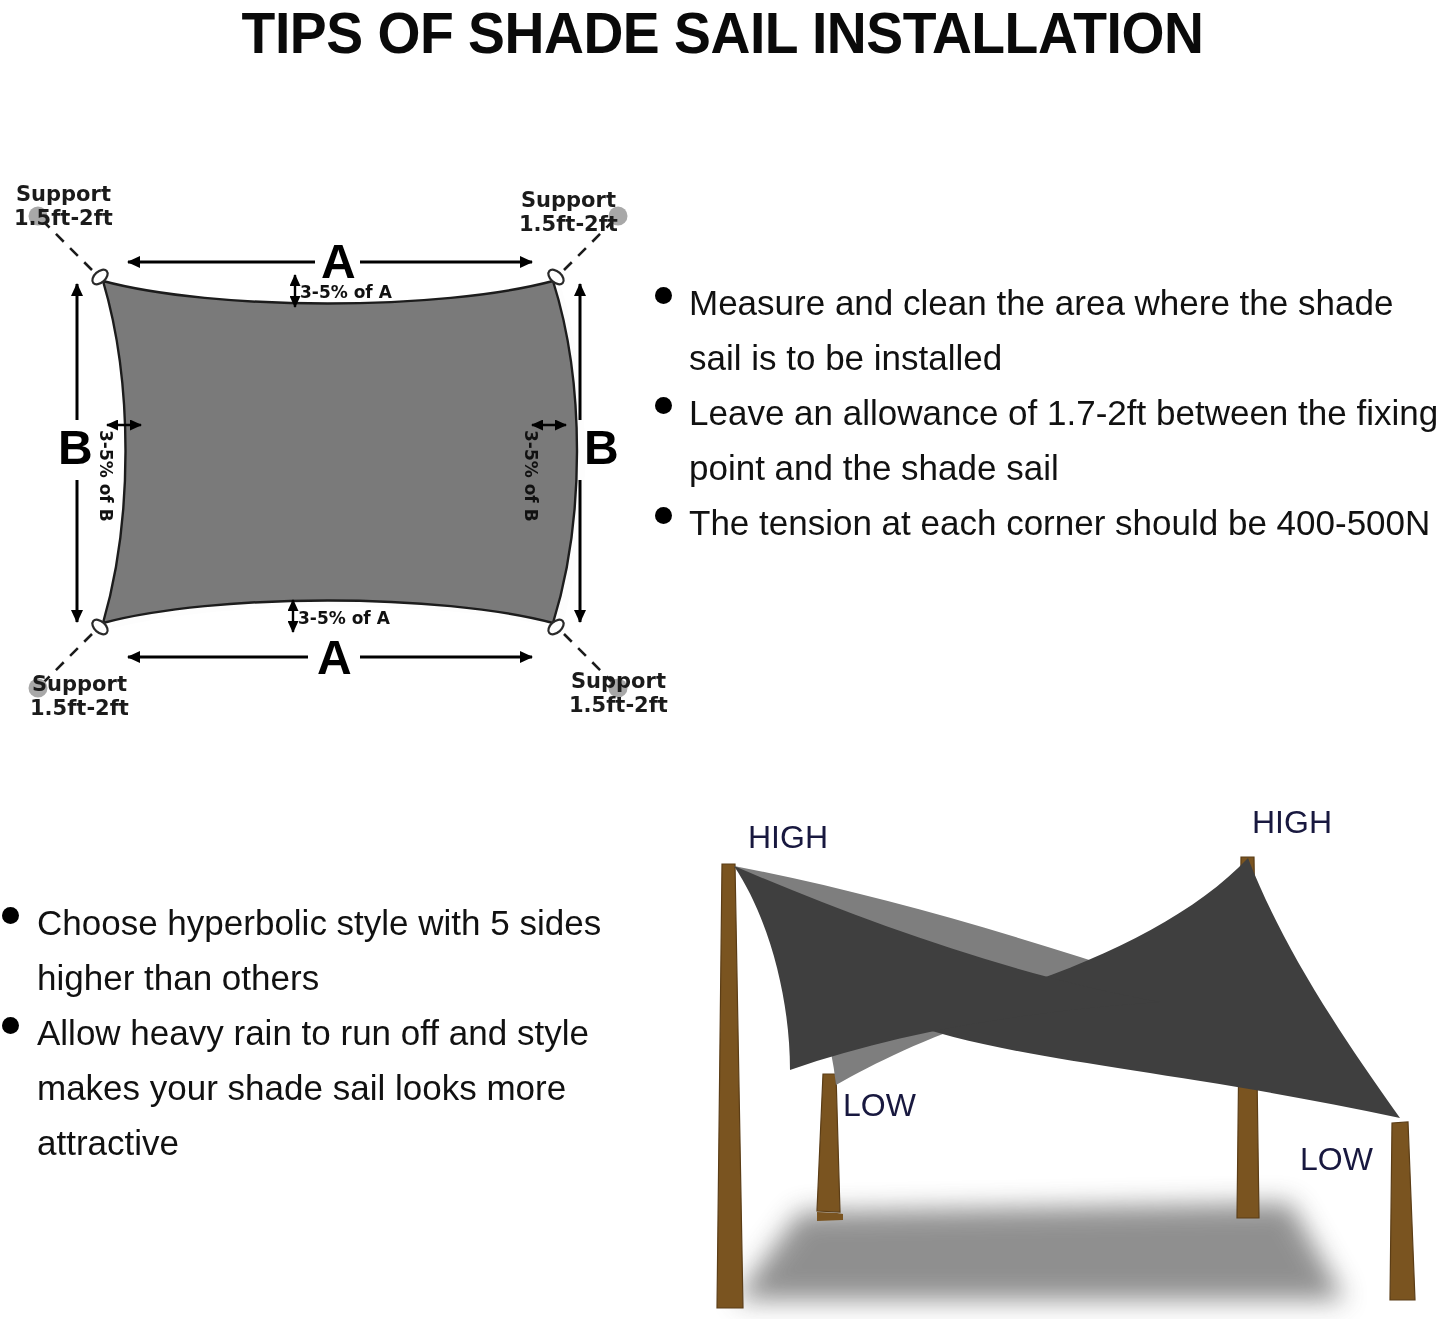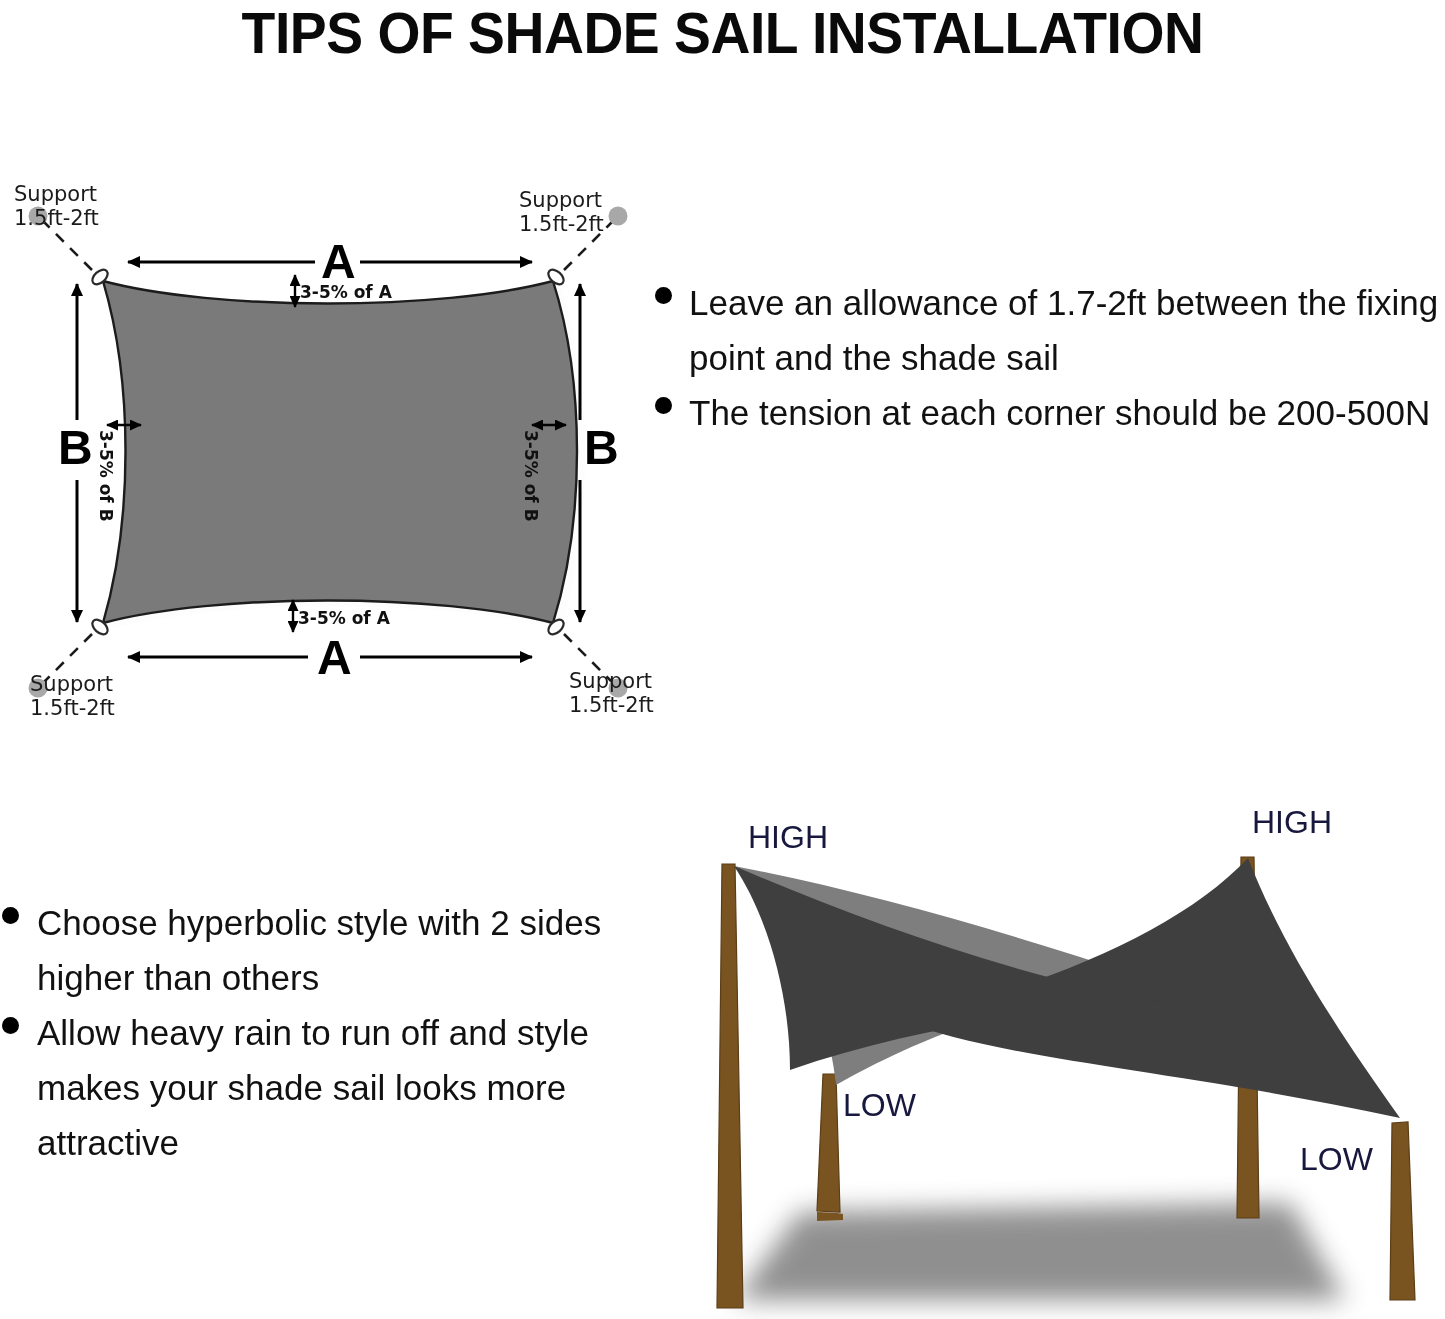--- a/index.html
+++ b/index.html
@@ -16,21 +16,21 @@
     color:#0a0a0a;white-space:nowrap;
   }
   .svg-layer{position:absolute;left:0;top:0;width:1445px;height:1319px;pointer-events:none;}
 
   
   .dlabel{
     position:absolute;font-size:21px;line-height:24px;font-weight:600;
     color:#1b1b1b;white-space:nowrap;
     font-family:"DejaVu Sans","Liberation Sans",sans-serif;
   }
-  .dlabel b{font-weight:400;display:block;}
+  .dlabel b{font-weight:700;display:block;text-align:center;}
   .bigdim{
     position:absolute;font-weight:bold;font-size:48px;line-height:48px;color:#000;
     font-family:"Liberation Sans","DejaVu Sans",sans-serif;
   }
   .pct{
     position:absolute;font-size:17px;font-weight:bold;color:#111;white-space:nowrap;
     font-family:"DejaVu Sans","Liberation Sans",sans-serif;
   }
   .pct.rot{transform:rotate(90deg);transform-origin:left top;}
 
@@ -197,32 +197,36 @@
 <div class="bigdim" style="left:584px;top:424px;">B</div>
 
 <div class="pct" style="left:300px;top:282px;">3-5% of A</div>
 <div class="pct" style="left:298px;top:608px;">3-5% of A</div>
 <div class="pct rot" style="left:116px;top:430px;">3-5% of B</div>
 <div class="pct rot" style="left:541px;top:430px;">3-5% of B</div>
 
 <div class="bullets" id="bullets-right">
   <div class="bullet-row">
     <span class="dot"></span>
+    <span class="btext">Measure and clean the area where the shade sail is to be installed</span>
+  </div>
+  <div class="bullet-row">
+    <span class="dot"></span>
     <span class="btext">Leave an allowance of 1.7-2ft between the fixing point and the shade sail</span>
   </div>
   <div class="bullet-row">
     <span class="dot"></span>
-    <span class="btext">The tension at each corner should be 200-500N</span>
+    <span class="btext">The tension at each corner should be 400-500N</span>
   </div>
 </div>
 
 <div class="bullets" id="bullets-left">
   <div class="bullet-row">
     <span class="dot"></span>
-    <span class="btext">Choose hyperbolic style with 2 sides higher than others</span>
+    <span class="btext">Choose hyperbolic style with 5 sides higher than others</span>
   </div>
   <div class="bullet-row">
     <span class="dot"></span>
     <span class="btext">Allow heavy rain to run off and style makes your shade sail looks more attractive</span>
   </div>
 </div>
 
 <div class="hl" style="left:748px;top:821px;">HIGH</div>
 <div class="hl" style="left:843px;top:1089px;">LOW</div>
 <div class="hl" style="left:1252px;top:806px;">HIGH</div>

